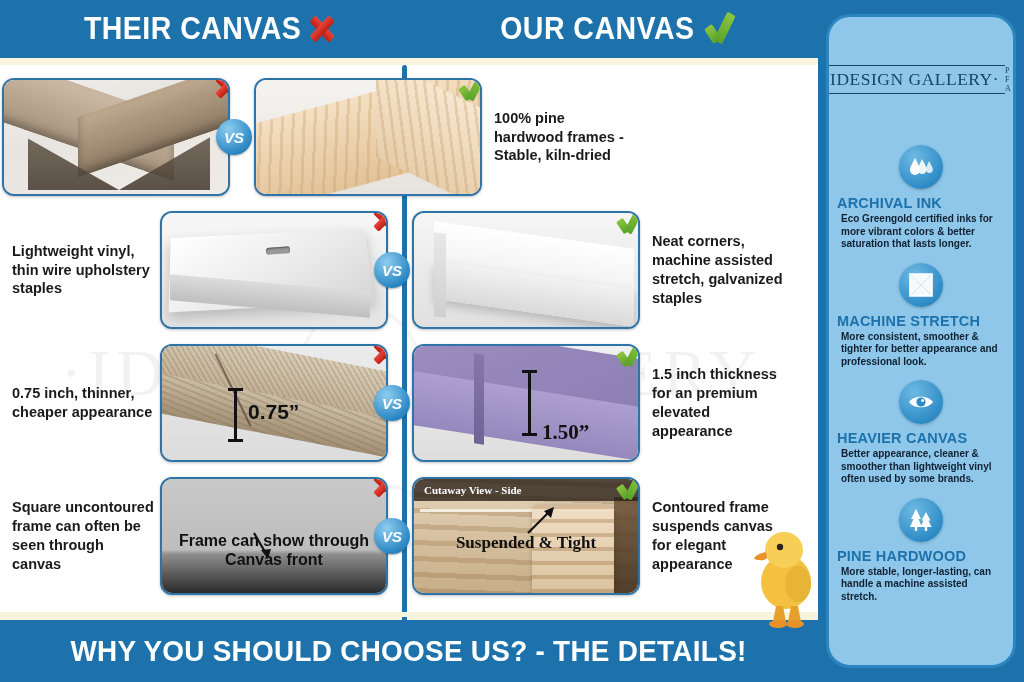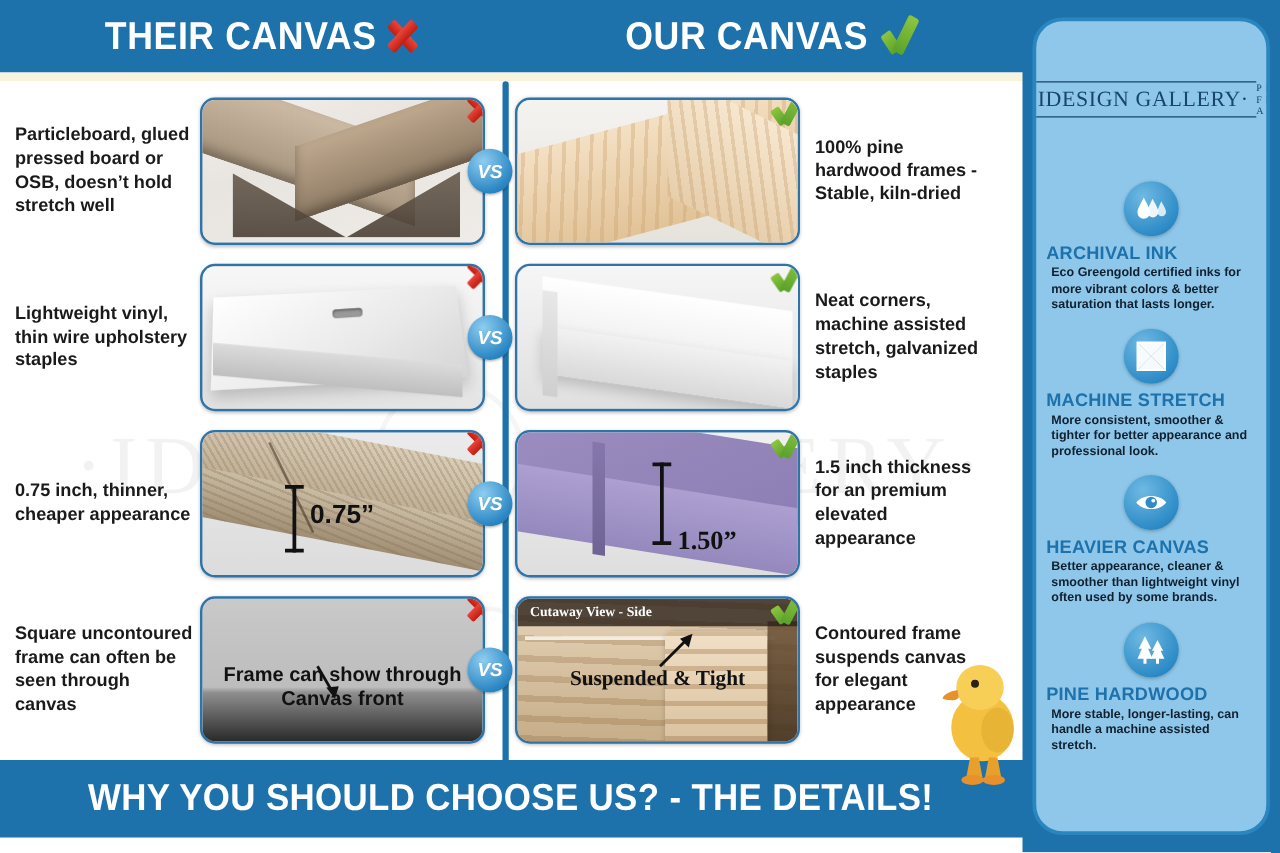--- a/index.html
+++ b/index.html
@@ -57,21 +57,21 @@
   }
   .cream-strip-bottom {
     position: absolute;
     left: 0; bottom: 62px;
     width: 1024px; height: 8px;
     background: #f6f4dd;
   }
 
   .bottom-bar {
     position: absolute;
-    left: 0; bottom: 12px;
+    left: 0; bottom: 0;
     width: 1024px; height: 62px;
     background: #1d72ab;
   }
   .bottom-bar-inner {
     position: absolute;
     left: 0; top: 0;
     width: 818px; height: 62px;
     display: flex;
     align-items: center;
     justify-content: center;
@@ -591,21 +591,20 @@
 
   <div class="main">
 
     <div class="watermark">·IDESIGN GALLERY·</div>
     <div class="wm-circle" style="left:300px; top:240px; width:120px; height:120px;"></div>
     <div class="wm-circle" style="left:355px; top:420px; width:70px; height:70px;"></div>
 
     <div class="divider"></div>
 
     <div class="row r1">
-      <div class="col-label">Particleboard, glued pressed board or OSB, doesn’t hold stretch well</div>
       <div class="photo left-photo">
         <div class="ph-inner pb1">
           <div class="wedge-a"></div>
             <div class="wedge-b"></div>
             <div class="inner-dark"></div>
         </div>
         <span class="badge cross sm"></span>
       </div>
       <div class="vs">VS</div>
       <div class="photo right-photo">

